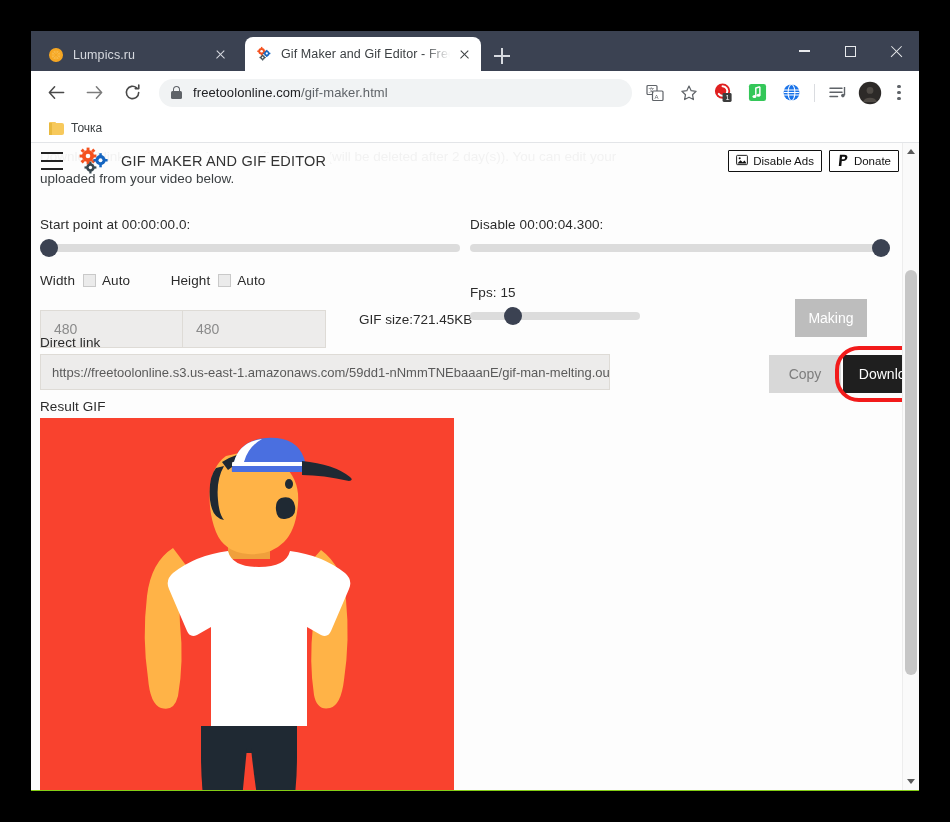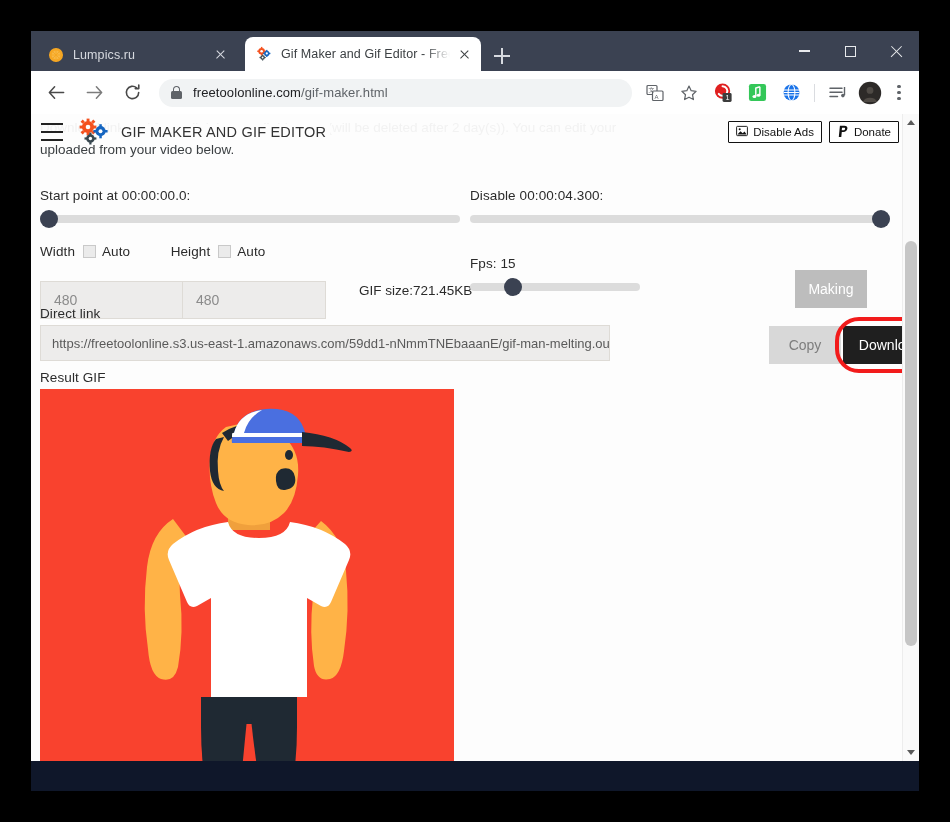--- a/index.html
+++ b/index.html
@@ -8,21 +8,21 @@
     background: #000;
     font-family: "Liberation Sans", sans-serif;
     overflow: hidden;
   }
 
   
   #window {
     position: absolute;
     left: 31px; top: 31px;
     width: 888px; height: 760px;
-    background: #0f172a;
+    background: #84cc16;
     overflow: hidden;
   }
 
   
   .tabstrip {
     position: relative;
     height: 40px;
     background: #3c4043;
     background: #3b4252;
   }
@@ -582,20 +582,30 @@
       </svg>
     </div>
 
     <div class="kebab">
       <i></i>
         <i></i>
         <i></i>
     </div>
   </div>
 
+  <div class="bookmarks">
+    <div class="bookmark">
+      <span class="bm-folder">
+        <span class="f2"></span>
+          <span class="f1"></span>
+          <span class="f3"></span>
+      </span>
+      <span>Точка</span>
+    </div>
+  </div>
 
   <div class="viewport">
 
     <div class="faded-text">
       <div>Download link and forum link has available now (will be deleted after 2 day(s)). You can edit your</div>
       <div class="l2">uploaded from your video below.</div>
     </div>
 
     <div class="site-header">
       <div class="hamburger">

